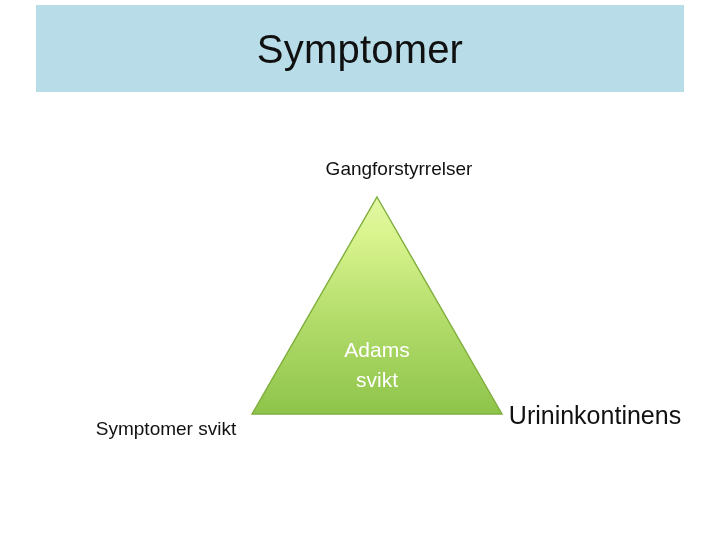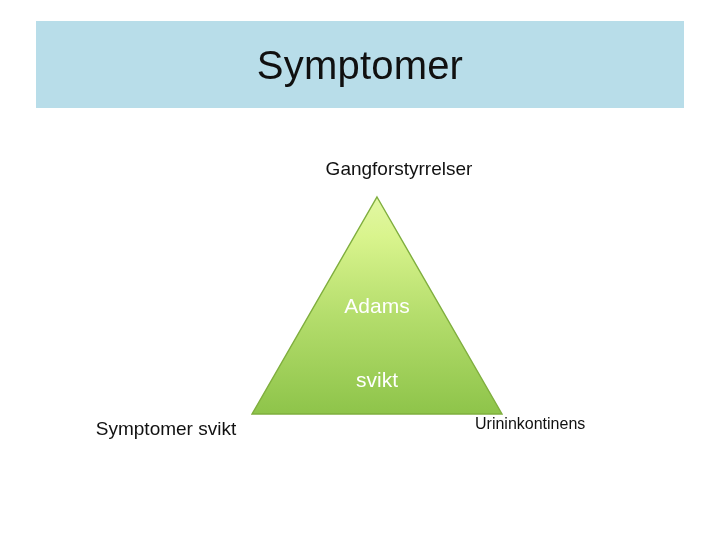--- a/index.html
+++ b/index.html
@@ -17,21 +17,21 @@
     position: relative;
     width: 720px;
     height: 540px;
     background: #ffffff;
   }
 
   
   #title-bar {
     position: absolute;
     left: 36px;
-    top: 21px;
+    top: 5px;
     width: 648px;
     height: 87px;
     background: #b8dde9;
     display: flex;
     align-items: center;
     justify-content: center;
   }
   #title-text {
     font-family: "Liberation Sans", sans-serif;
     font-size: 40px;
@@ -87,21 +87,20 @@
     top: 83px;
     width: 262px;
     height: 228px;
     display: flex;
     flex-direction: column;
     align-items: center;
     justify-content: flex-end;
     padding-bottom: 24px;
     box-sizing: border-box;
     pointer-events: none;
-    gap: 44px;
   }
   #triangle-text .line {
     font-size: 21px;
     color: #ffffff;
     line-height: 1.42;
     text-align: center;
   }
 
   
   #label-bottom-left {
@@ -110,24 +109,24 @@
     top: 310px;
     width: 240px;
     text-align: center;
     font-size: 19px;
     color: #111111;
     line-height: 1.2;
   }
   #label-bottom-right {
     position: absolute;
     left: 475px;
-    top: 306px;
+    top: 292px;
     width: 240px;
-    text-align: left;
-    font-size: 16px;
+    text-align: center;
+    font-size: 25px;
     color: #111111;
     line-height: 1.2;
   }
 </style>
 </head>
 <body>
 
 <div id="slide">
 
   <div id="title-bar">

